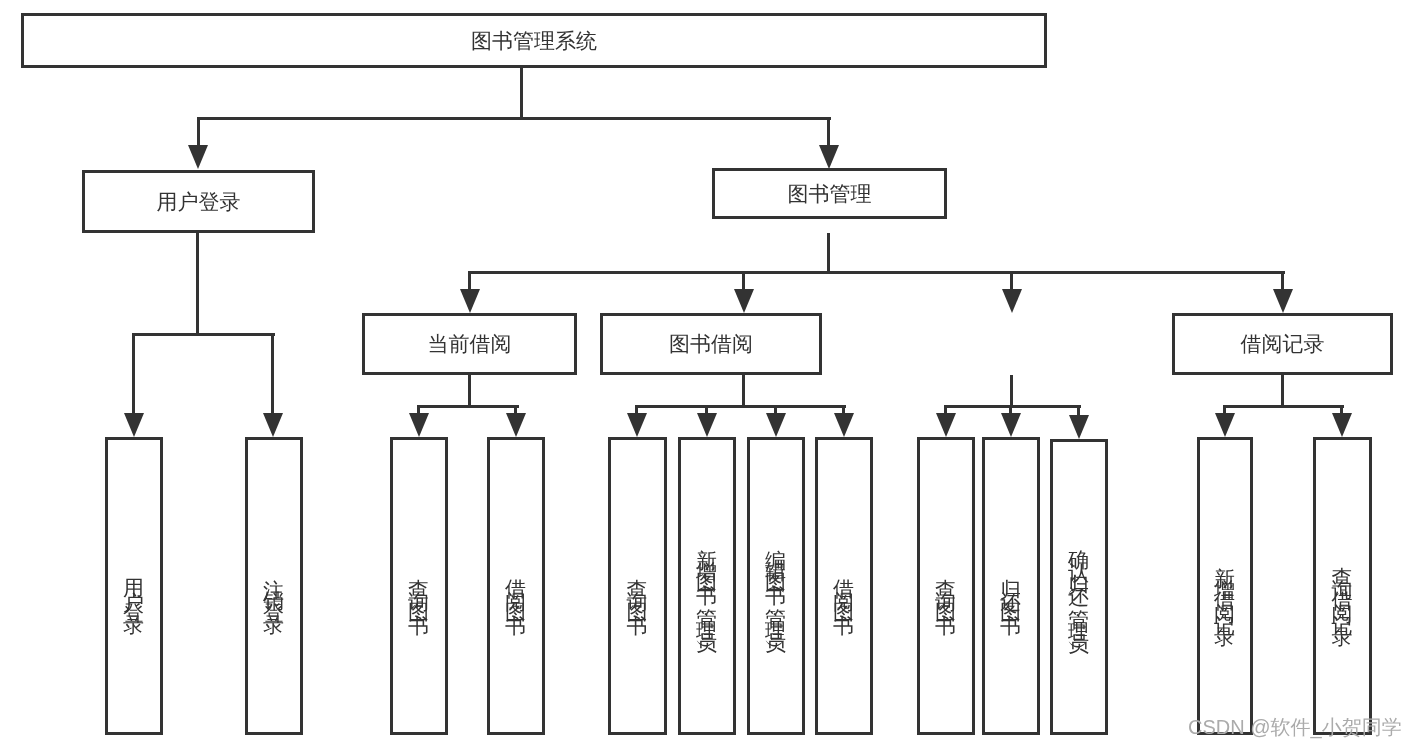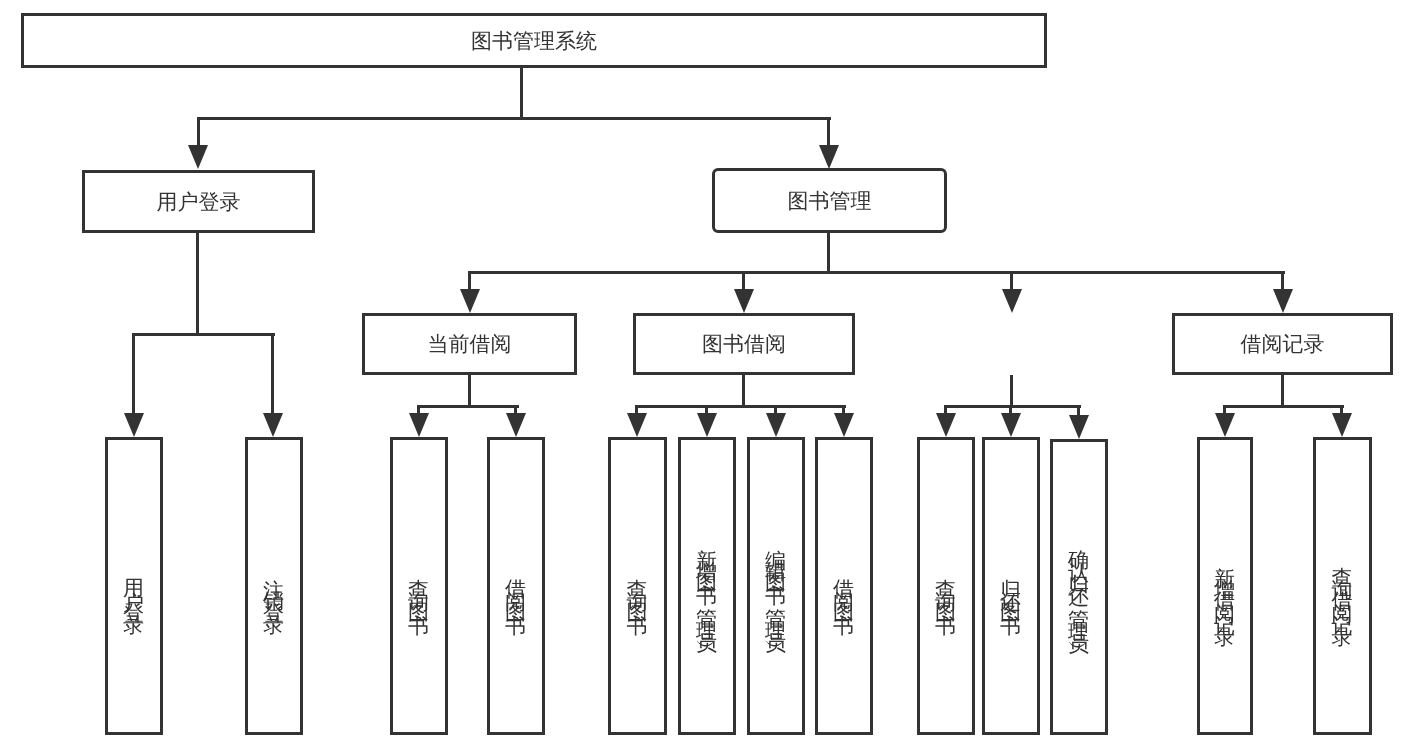--- a/index.html
+++ b/index.html
@@ -40,21 +40,21 @@
   <div class="line" style="left:520px;top:68px;width:3px;height:50px;"></div>
   <div class="line" style="left:197px;top:117px;width:634px;height:3px;"></div>
   <div class="line" style="left:197px;top:117px;width:3px;height:32px;"></div>
   <div class="line" style="left:827px;top:117px;width:3px;height:32px;"></div>
   <div class="arr" style="left:188px;top:145px;"></div>
   <div class="arr" style="left:819px;top:145px;"></div>
 
   <div class="box" style="left:82px;top:170px;width:233px;height:63px;">
     <span class="lbl">用户登录</span>
   </div>
-  <div class="box" style="left:712px;top:168px;width:235px;height:65px;border-radius:6px;">
+  <div class="box" style="left:712px;top:168px;width:235px;height:51px;">
     <span class="lbl">图书管理</span>
   </div>
 
   <div class="line" style="left:196px;top:233px;width:3px;height:102px;"></div>
   <div class="line" style="left:132px;top:333px;width:143px;height:3px;"></div>
   <div class="line" style="left:132px;top:333px;width:3px;height:82px;"></div>
   <div class="line" style="left:271px;top:333px;width:3px;height:82px;"></div>
   <div class="arr" style="left:124px;top:413px;"></div>
   <div class="arr" style="left:263px;top:413px;"></div>
 
@@ -65,21 +65,21 @@
   <div class="line" style="left:1010px;top:271px;width:3px;height:22px;"></div>
   <div class="line" style="left:1281px;top:271px;width:3px;height:22px;"></div>
   <div class="arr" style="left:460px;top:289px;"></div>
   <div class="arr" style="left:734px;top:289px;"></div>
   <div class="arr" style="left:1002px;top:289px;"></div>
   <div class="arr" style="left:1273px;top:289px;"></div>
 
   <div class="box" style="left:362px;top:313px;width:215px;height:62px;">
     <span class="lbl">当前借阅</span>
   </div>
-  <div class="box" style="left:633px;top:313px;width:222px;height:62px;">
+  <div class="box" style="left:600px;top:313px;width:222px;height:62px;">
     <span class="lbl">图书借阅</span>
   </div>
   <div class="box" style="left:1172px;top:313px;width:221px;height:62px;">
     <span class="lbl">借阅记录</span>
   </div>
 
   <div class="line" style="left:468px;top:375px;width:3px;height:32px;"></div>
   <div class="line" style="left:417px;top:405px;width:102px;height:3px;"></div>
   <div class="line" style="left:417px;top:405px;width:3px;height:13px;"></div>
   <div class="line" style="left:514px;top:405px;width:3px;height:13px;"></div>
@@ -150,13 +150,14 @@
     <span class="lbl">确认归还（管理员）</span>
   </div>
 
   <div class="box vbox" style="left:1197px;top:437px;width:56px;height:298px;">
     <span class="lbl">新增借阅记录</span>
   </div>
   <div class="box vbox" style="left:1313px;top:437px;width:59px;height:298px;">
     <span class="lbl">查询借阅记录</span>
   </div>
 
+  <div class="watermark">CSDN @软件_小贺同学</div>
 </div>
 
 </body></html>

